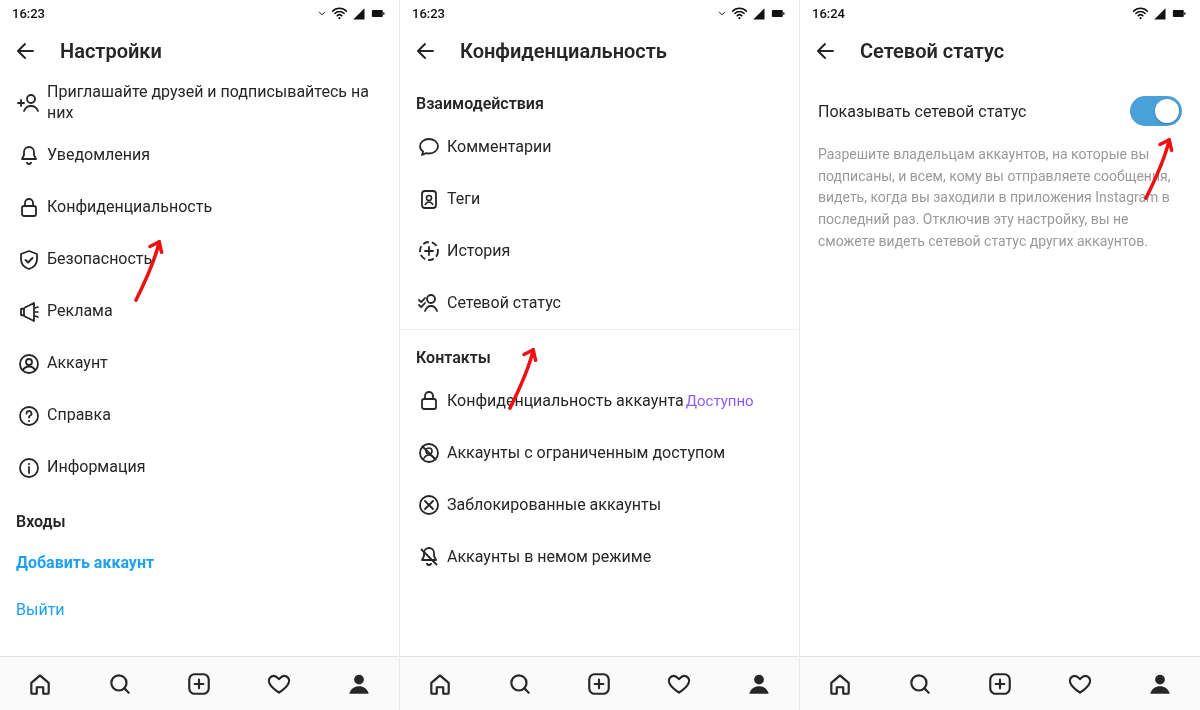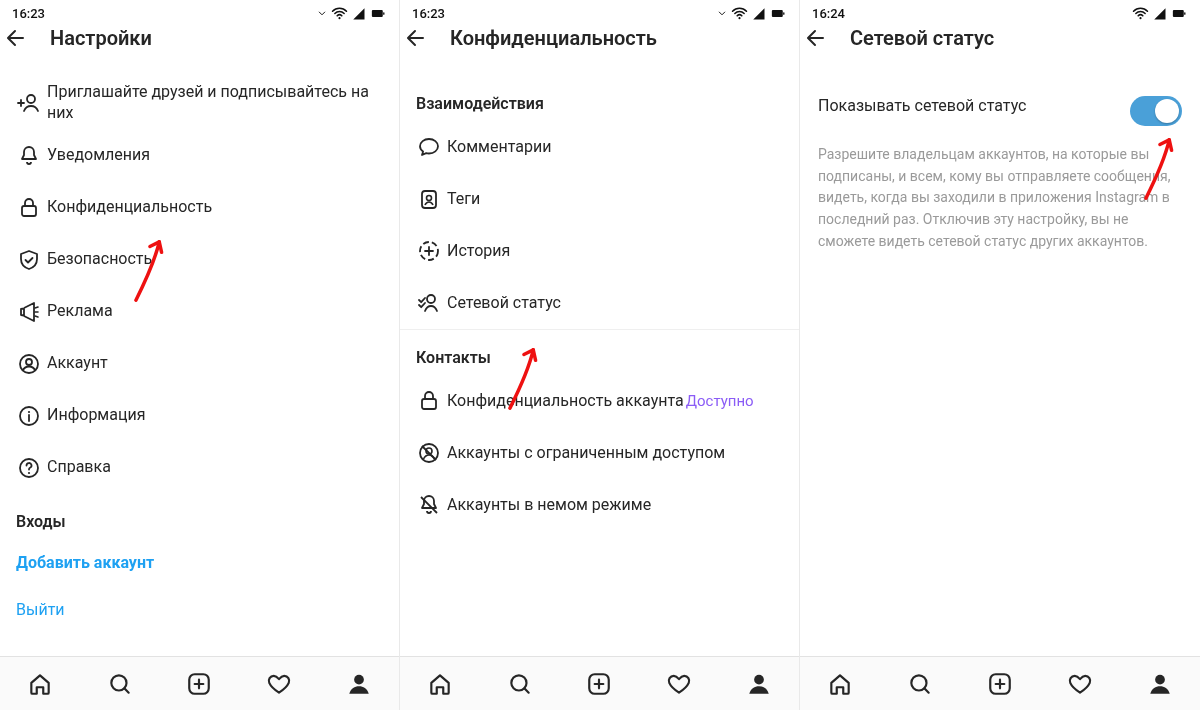--- a/index.html
+++ b/index.html
@@ -36,22 +36,22 @@
     font-size: 13px;
     font-weight: 500;
     color:#111;
   }
   .status-right { display:flex; align-items:center; gap:3px;}
   .status-right svg { display:block;}
 
   .header {
     height: 50px;
     display: flex;
-    align-items: flex-start;
-    padding: 0 4px;
+    align-items: center;
+    padding: 0 14px;
     gap: 22px;
   }
   .header-title {
     font-size: 20px;
     font-weight: 600;
     color:#262626;
   }
   .back-btn { display:flex; align-items:center; cursor:pointer;}
 
   .content {
@@ -93,21 +93,21 @@
     font-weight:bold;
   }
   .logout-row {
     padding: 14px 16px;
     font-size: 16px;
     color: #1ea1f2;
     cursor:pointer;
   }
 
   .toggle-row {
-    display:flex; align-items:flex-start; justify-content:space-between;
+    display:flex; align-items:center; justify-content:space-between;
     padding: 20px 18px 12px 18px;
   }
   .toggle-label { font-size:16px; color:#262626;}
   .toggle {
     width: 52px; height: 30px; border-radius: 16px;
     background: #4aa0d8;
     position:relative; cursor:pointer;
   }
   .toggle::after {
     content:""; position:absolute; right:3px; top:3px;
@@ -332,32 +332,32 @@
         <span class="icon">
             <svg width="24" height="24" viewBox="0 0 24 24">
               <use href="#i-account"></use>
             </svg>
           </span>
         <span class="row-label">Аккаунт</span>
       </div>
       <div class="row">
         <span class="icon">
             <svg width="24" height="24" viewBox="0 0 24 24">
+              <use href="#i-help"></use>
+            </svg>
+          </span>
+        <span class="row-label">Справка</span>
+      </div>
+      <div class="row">
+        <span class="icon">
+            <svg width="24" height="24" viewBox="0 0 24 24">
               <use href="#i-info"></use>
             </svg>
           </span>
         <span class="row-label">Информация</span>
-      </div>
-      <div class="row">
-        <span class="icon">
-            <svg width="24" height="24" viewBox="0 0 24 24">
-              <use href="#i-help"></use>
-            </svg>
-          </span>
-        <span class="row-label">Справка</span>
       </div>
 
       <div class="section-title">Входы</div>
       <div class="link-row">Добавить аккаунт</div>
       <div class="logout-row">Выйти</div>
 
       <div class="arrow" style="left:128px; top:160px;">
         <svg width="45" height="70" viewBox="0 0 35 60">
             <use href="#red-arrow"></use>
           </svg>
@@ -468,20 +468,28 @@
         <span class="icon">
             <svg width="24" height="24" viewBox="0 0 24 24">
               <use href="#i-restricted"></use>
             </svg>
           </span>
         <span class="row-label">Аккаунты с ограниченным доступом</span>
       </div>
       <div class="row">
         <span class="icon">
             <svg width="24" height="24" viewBox="0 0 24 24">
+              <use href="#i-blocked"></use>
+            </svg>
+          </span>
+        <span class="row-label">Заблокированные аккаунты</span>
+      </div>
+      <div class="row">
+        <span class="icon">
+            <svg width="24" height="24" viewBox="0 0 24 24">
               <use href="#i-muted"></use>
             </svg>
           </span>
         <span class="row-label">Аккаунты в немом режиме</span>
       </div>
 
       <div class="arrow" style="left:102px; top:268px;">
         <svg width="45" height="70" viewBox="0 0 35 60">
             <use href="#red-arrow"></use>
           </svg>

